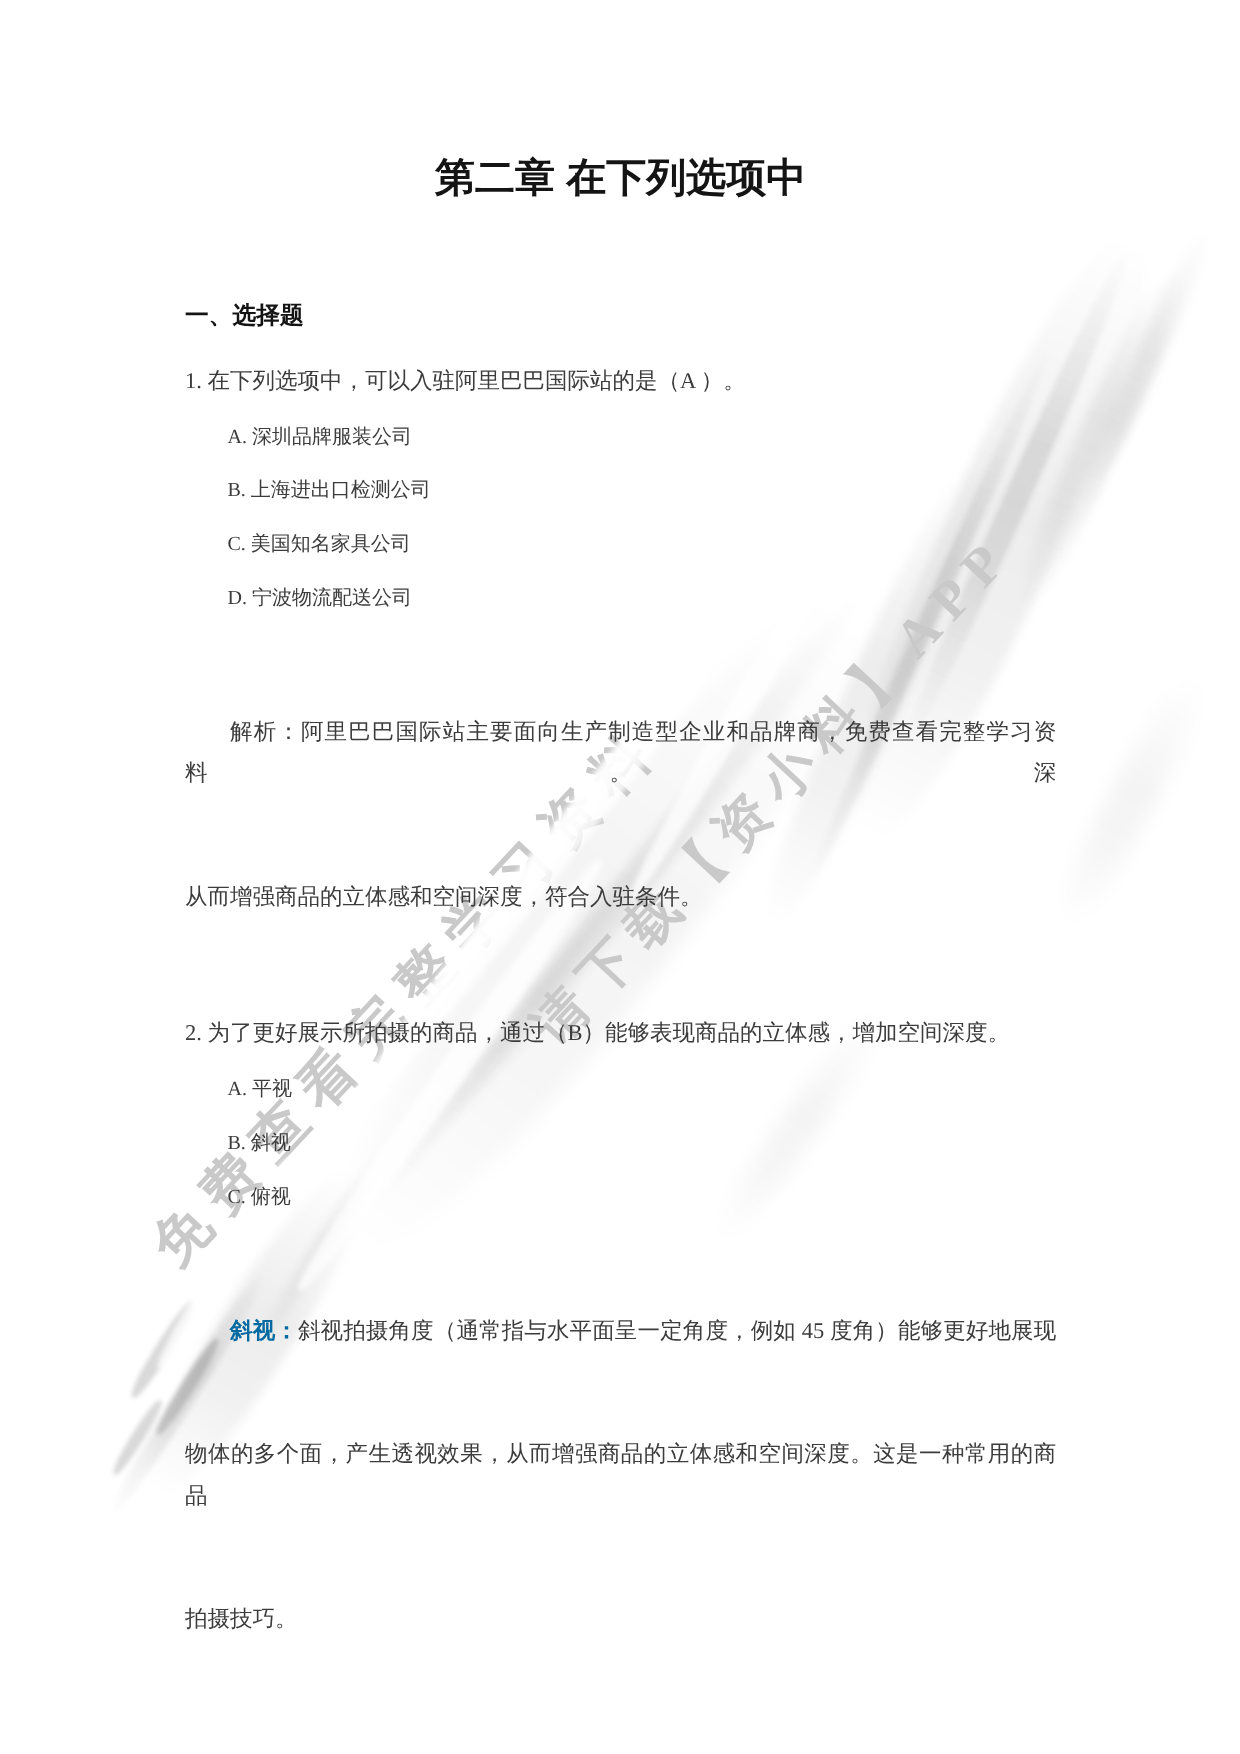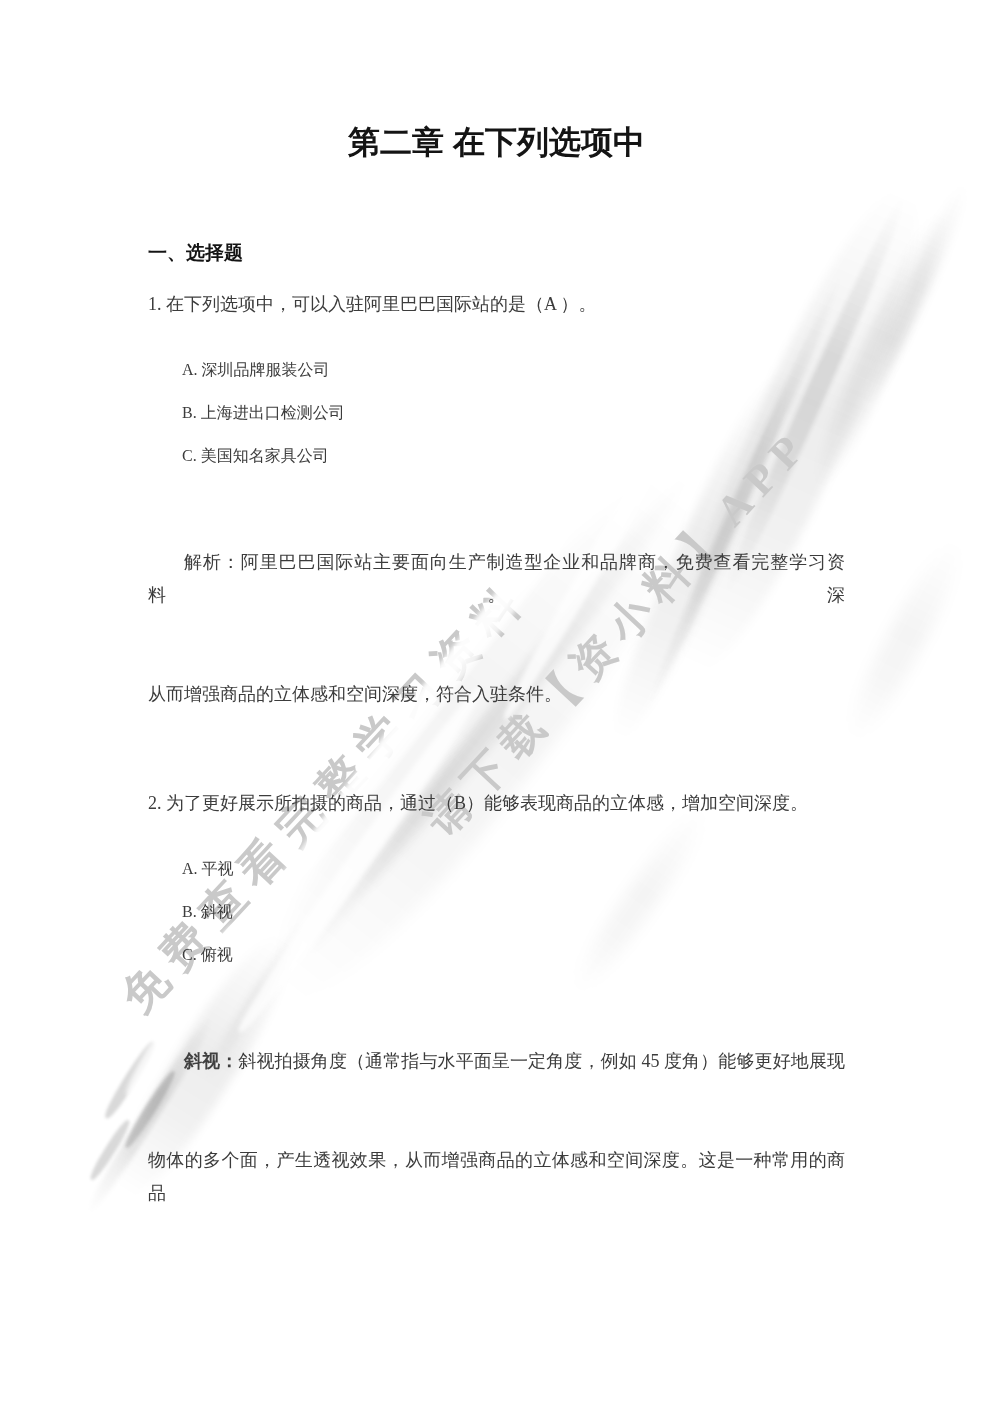--- a/index.html
+++ b/index.html
@@ -32,28 +32,28 @@
     font-size:32px;line-height:40px;white-space:pre-wrap;
   }
   .section-heading{
     margin:74px 0 0 0;color:#141414;
     font-family:"Liberation Sans","DejaVu Sans",sans-serif;font-weight:700;
     font-size:19px;line-height:34px;white-space:pre-wrap;
   }
   .t{font-size:18px;line-height:33px;white-space:pre-wrap;}
   .stem{margin-top:18px;}
   .stem2{margin-top:10px;}
-  .opts{margin-top:32px;}
+  .opts{margin-top:12px;}
   .opt{padding-left:34px;line-height:33px;white-space:pre-wrap;}
   .opt + .opt{margin-top:10px;}
   .ana{margin-top:8px;}
   .ln{white-space:pre-wrap;}
   .ind{text-indent:36px;}
   .j{text-align:justify;text-align-last:justify;}
-  .blab{font-weight:700;color:#404040;}
+  .blab{font-weight:700;color:#0369a1;}
 </style>
 </head>
 <body>
 
 <div class="page">
 
   <div class="streaks">
 
     <span class="stk soft" style="left:540px;top:385px;width:520px;height:90px;transform:rotate(-66deg);"></span>
     <span class="stk core" style="left:600px;top:385px;width:430px;height:20px;transform:rotate(-66deg);"></span>
@@ -89,31 +89,33 @@
 
     <h1 class="doc-title">第二章 在下列选项中</h1>
 
     <h2 class="section-heading">一、选择题</h2>
 
     <div class="t stem">1. 在下列选项中，可以入驻阿里巴巴国际站的是（A ）。</div>
     <div class="opts">
       <div class="opt">A. 深圳品牌服装公司</div>
       <div class="opt">B. 上海进出口检测公司</div>
       <div class="opt">C. 美国知名家具公司</div>
+      <div class="opt">D. 宁波物流配送公司</div>
     </div>
     <div class="t ana">
       <div class="ln ind j">解析：阿里巴巴国际站主要面向生产制造型企业和品牌商，免费查看完整学习资料。深</div>
       <div class="ln">从而增强商品的立体感和空间深度，符合入驻条件。</div>
     </div>
 
     <div class="t stem2">2. 为了更好展示所拍摄的商品，通过（B）能够表现商品的立体感，增加空间深度。</div>
     <div class="opts">
       <div class="opt">A. 平视</div>
       <div class="opt">B. 斜视</div>
       <div class="opt">C. 俯视</div>
     </div>
     <div class="t ana">
       <div class="ln ind j"><b class="blab">斜视：</b><span>斜视拍摄角度（通常指与水平面呈一定角度，例如 45 度角）能够更好地展现</span></div>
       <div class="ln j">物体的多个面，产生透视效果，从而增强商品的立体感和空间深度。这是一种常用的商品</div>
+      <div class="ln">拍摄技巧。</div>
     </div>
 
   </div>
 </div>
 
 </body></html>

